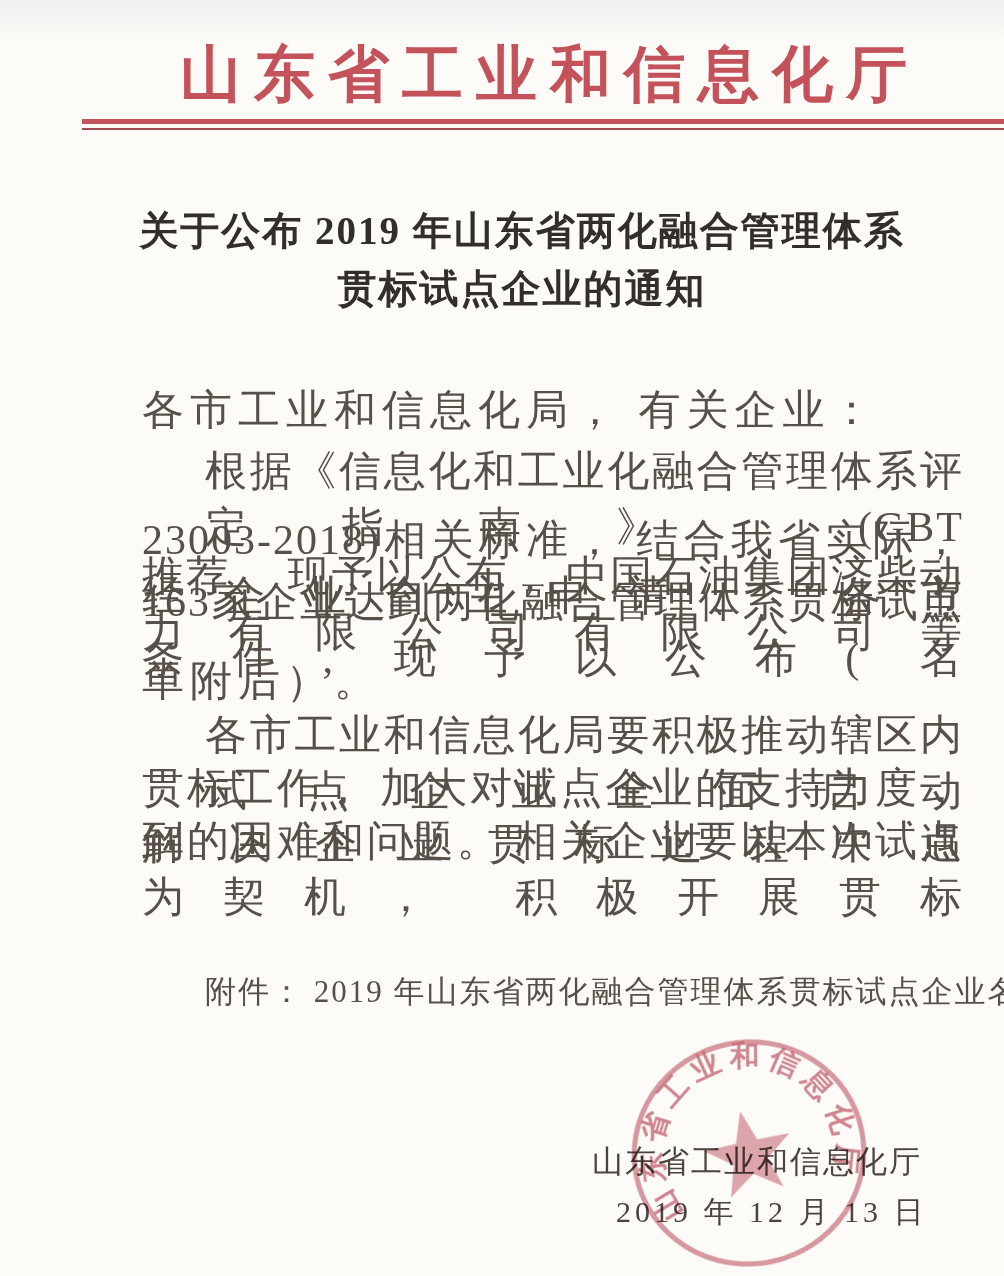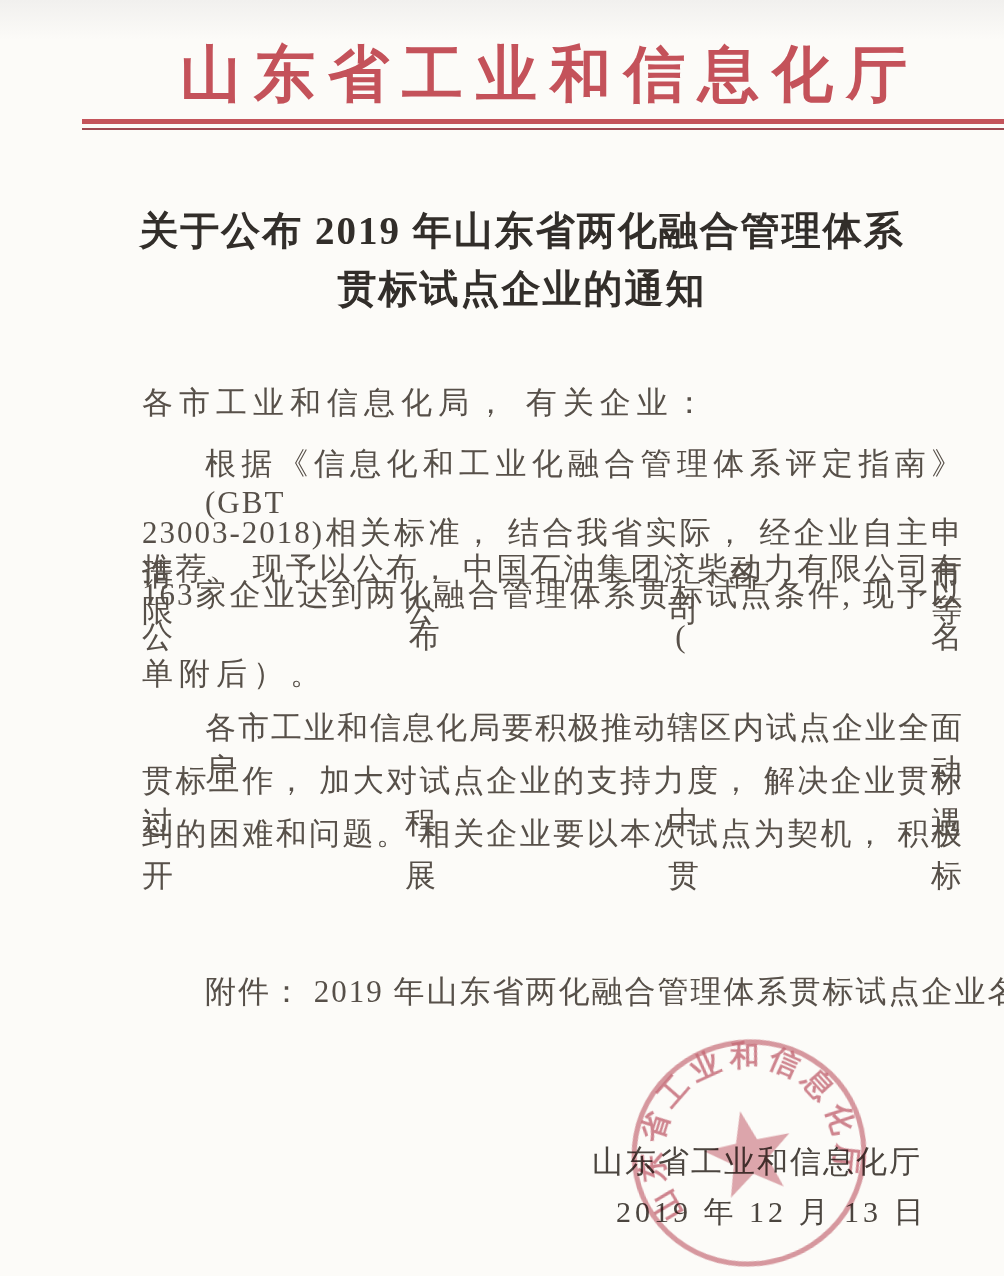--- a/index.html
+++ b/index.html
@@ -33,21 +33,21 @@
     text-align:center;
     font-size:39px; font-weight:700;
     line-height:58px;
     color:#322e2a;
     letter-spacing:2px;
   }
   
   .bl {
     position:absolute;
     left:142px; width:822px;
-    font-size:31px;
+    font-size:42px;
     color:#575049;
     text-align:justify;
     text-align-last:justify;
     letter-spacing:2px;
   }
   .bl.ind { left:205px; width:759px; }
   .bl.short { text-align-last:left; letter-spacing:6px; }
   .t-salut  { top:382px; }
   .t-l2  { top:443px; }
   .t-l3  { top:512px; }

